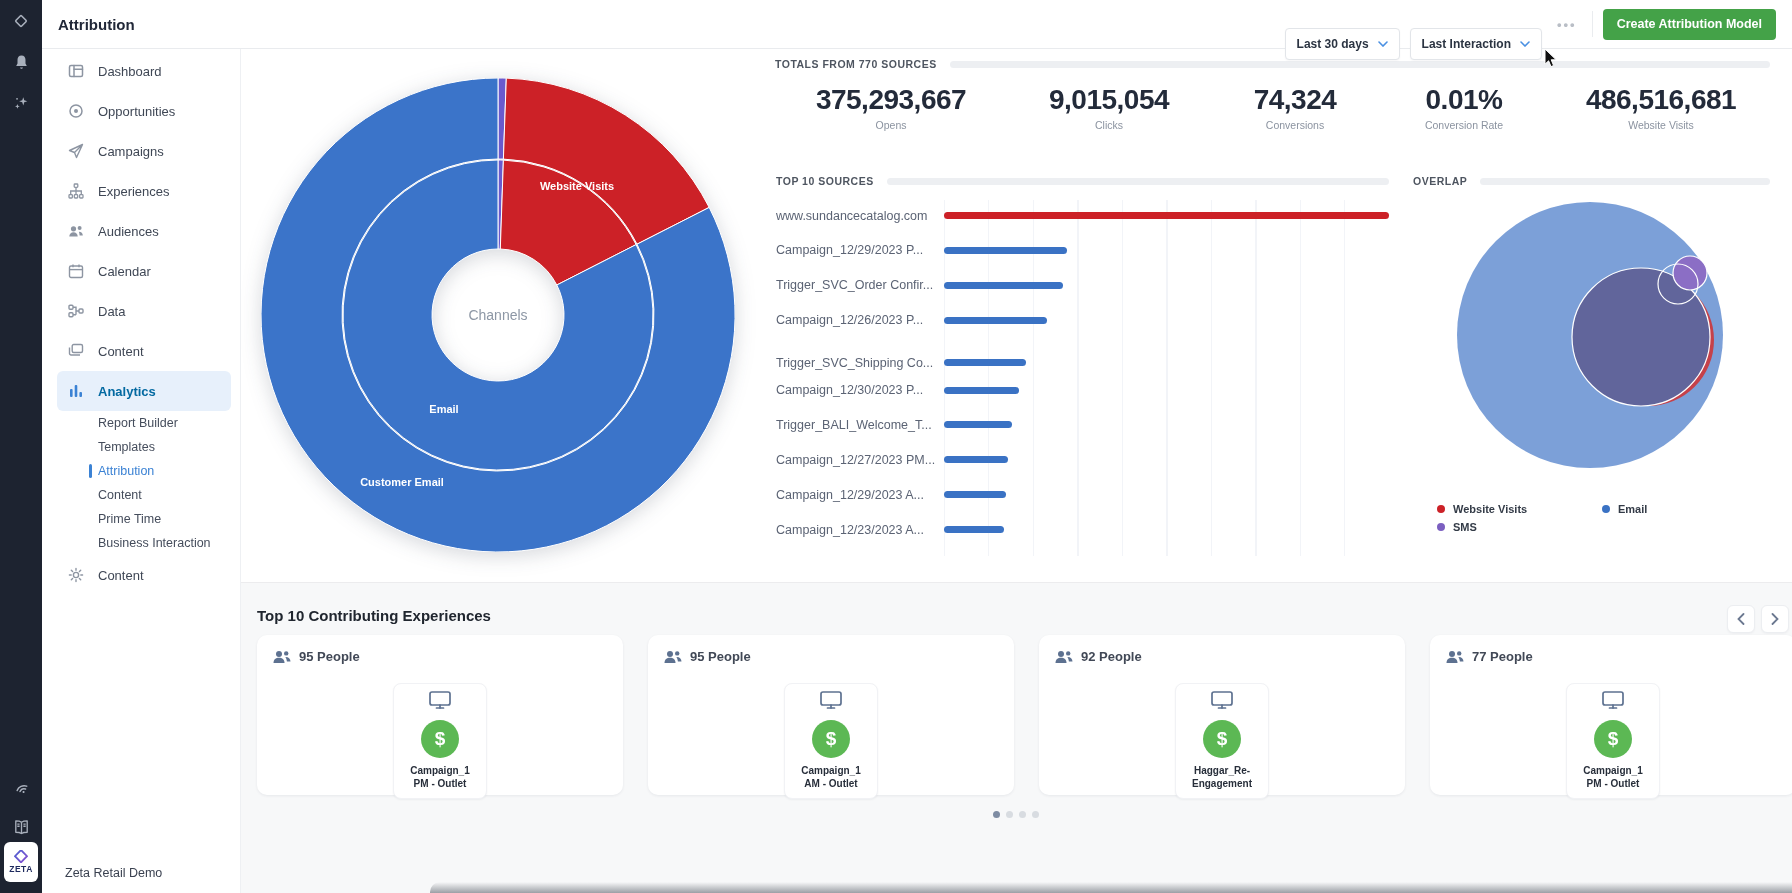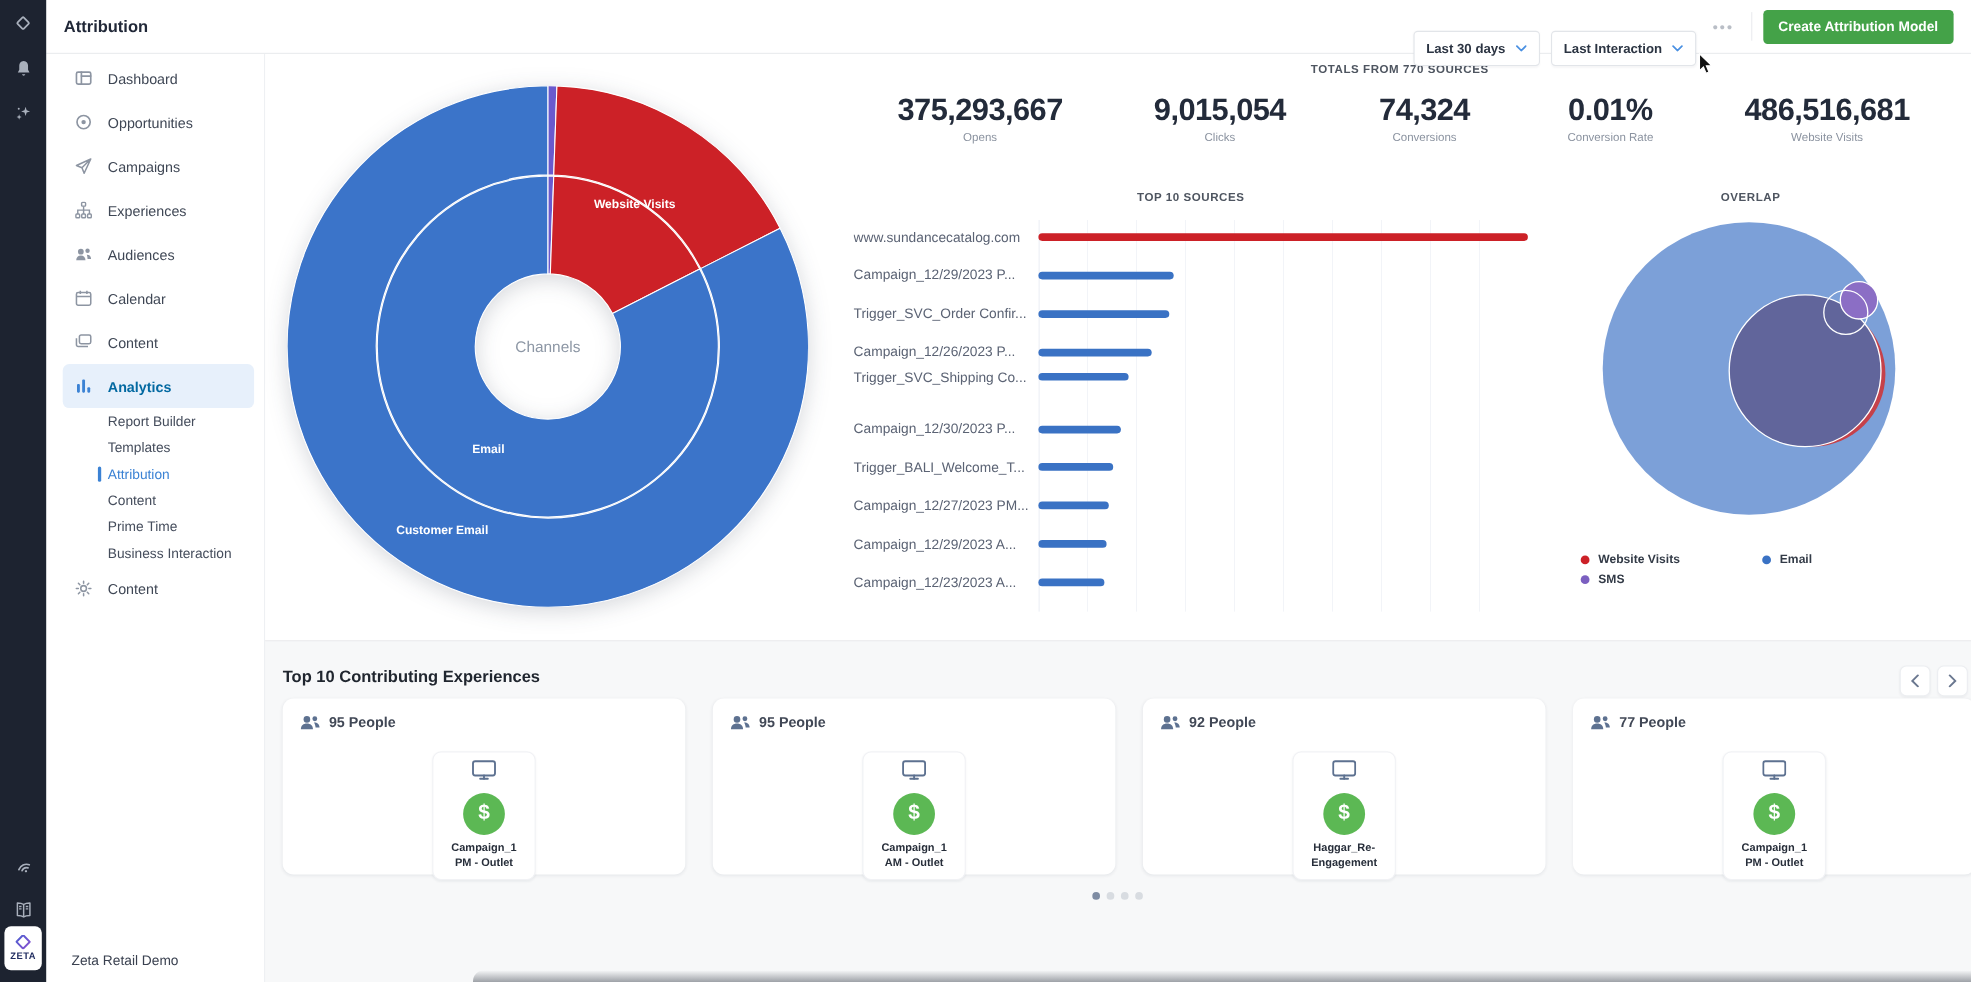--- a/index.html
+++ b/index.html
@@ -35,21 +35,21 @@
   .nav-item.active .nav-icon{color:#3b82d4;}
   .nav-item.active .nav-label{color:#0369a1;font-weight:600;}
   .sub-item{height:24px;display:flex;align-items:center;padding-left:56px;font-size:12.5px;color:#454d5c;position:relative;cursor:pointer;}
   .sub-item.active{color:#3b82d4;}
   .sub-item.active::before{content:"";position:absolute;left:47px;top:5px;bottom:5px;width:3px;background:#3b82d4;border-radius:2px;}
   .workspace{position:absolute;left:23px;bottom:13px;font-size:12.5px;color:#3a4150;}
 
   
   .main{position:absolute;left:240px;top:48px;right:0;bottom:0;}
   .chart-area{position:absolute;left:0;right:0;top:0;height:534px;background:#fff;}
-  .sec-head{position:absolute;display:flex;align-items:center;gap:13px;height:14px;flex-direction:column;}
+  .sec-head{position:absolute;display:flex;align-items:center;gap:13px;height:14px;}
   .sec-title{font-size:10.5px;font-weight:700;letter-spacing:.5px;color:#4e5560;white-space:nowrap;}
   .sec-rule{flex:1;height:7px;border-radius:4px;background:#edeff2;}
 
   
   .donut-svg{position:absolute;left:21px;top:30px;filter:drop-shadow(0 4px 10px rgba(30,40,60,.18));}
   .donut-lbl{position:absolute;transform:translate(-50%,-50%);white-space:nowrap;}
   .lbl-white{color:#fff;font-size:11px;font-weight:700;}
   .lbl-center{color:#8d97a5;font-size:14px;}
 
   
@@ -229,20 +229,31 @@
               <line x1="1.5" y1="6.6" x2="14.5" y2="6.6"></line>
               <line x1="5" y1="1.4" x2="5" y2="4.2"></line>
               <line x1="11" y1="1.4" x2="11" y2="4.2"></line>
             </svg>
           </span>
           <span class="nav-label">Calendar</span>
         </div>
         <div class="nav-item">
           <span class="nav-icon">
             <svg viewBox="0 0 16 16" width="16" height="16" fill="none" stroke="currentColor" stroke-width="1.4">
+              <rect x="1" y="2.2" width="4" height="4" rx="1"></rect>
+              <rect x="1" y="9.8" width="4" height="4" rx="1"></rect>
+              <rect x="11" y="6" width="4" height="4" rx="1"></rect>
+              <path d="M5 4.2h3V8m0 3.8H5M8 8h3M8 8v3.8"></path>
+            </svg>
+          </span>
+          <span class="nav-label">Data</span>
+        </div>
+        <div class="nav-item">
+          <span class="nav-icon">
+            <svg viewBox="0 0 16 16" width="16" height="16" fill="none" stroke="currentColor" stroke-width="1.4">
               <rect x="4.2" y="1.5" width="10.3" height="8" rx="1.5"></rect>
               <path d="M12 12H3A1.5 1.5 0 0 1 1.5 10.5V4.5"></path>
             </svg>
           </span>
           <span class="nav-label">Content</span>
         </div>
         <div class="nav-item active">
           <span class="nav-icon">
             <svg viewBox="0 0 16 16" width="16" height="16" fill="currentColor">
               <rect x="2" y="6" width="2.6" height="8" rx="1"></rect>
@@ -351,21 +362,21 @@
             <div class="src-track">
               <div class="src-bar" style="width: 26.7%; background: rgb(58, 114, 196);"></div>
             </div>
           </div>
           <div class="src-row" style="top: 104.7px;">
             <span class="src-label">Campaign_12/26/2023 P...</span>
             <div class="src-track">
               <div class="src-bar" style="width: 23.1%; background: rgb(58, 114, 196);"></div>
             </div>
           </div>
-          <div class="src-row" style="top: 127px;">
+          <div class="src-row" style="top: 147px;">
             <span class="src-label">Trigger_SVC_Shipping Co...</span>
             <div class="src-track">
               <div class="src-bar" style="width: 18.4%; background: rgb(58, 114, 196);"></div>
             </div>
           </div>
           <div class="src-row" style="top: 174.5px;">
             <span class="src-label">Campaign_12/30/2023 P...</span>
             <div class="src-track">
               <div class="src-bar" style="width: 16.9%; background: rgb(58, 114, 196);"></div>
             </div>

